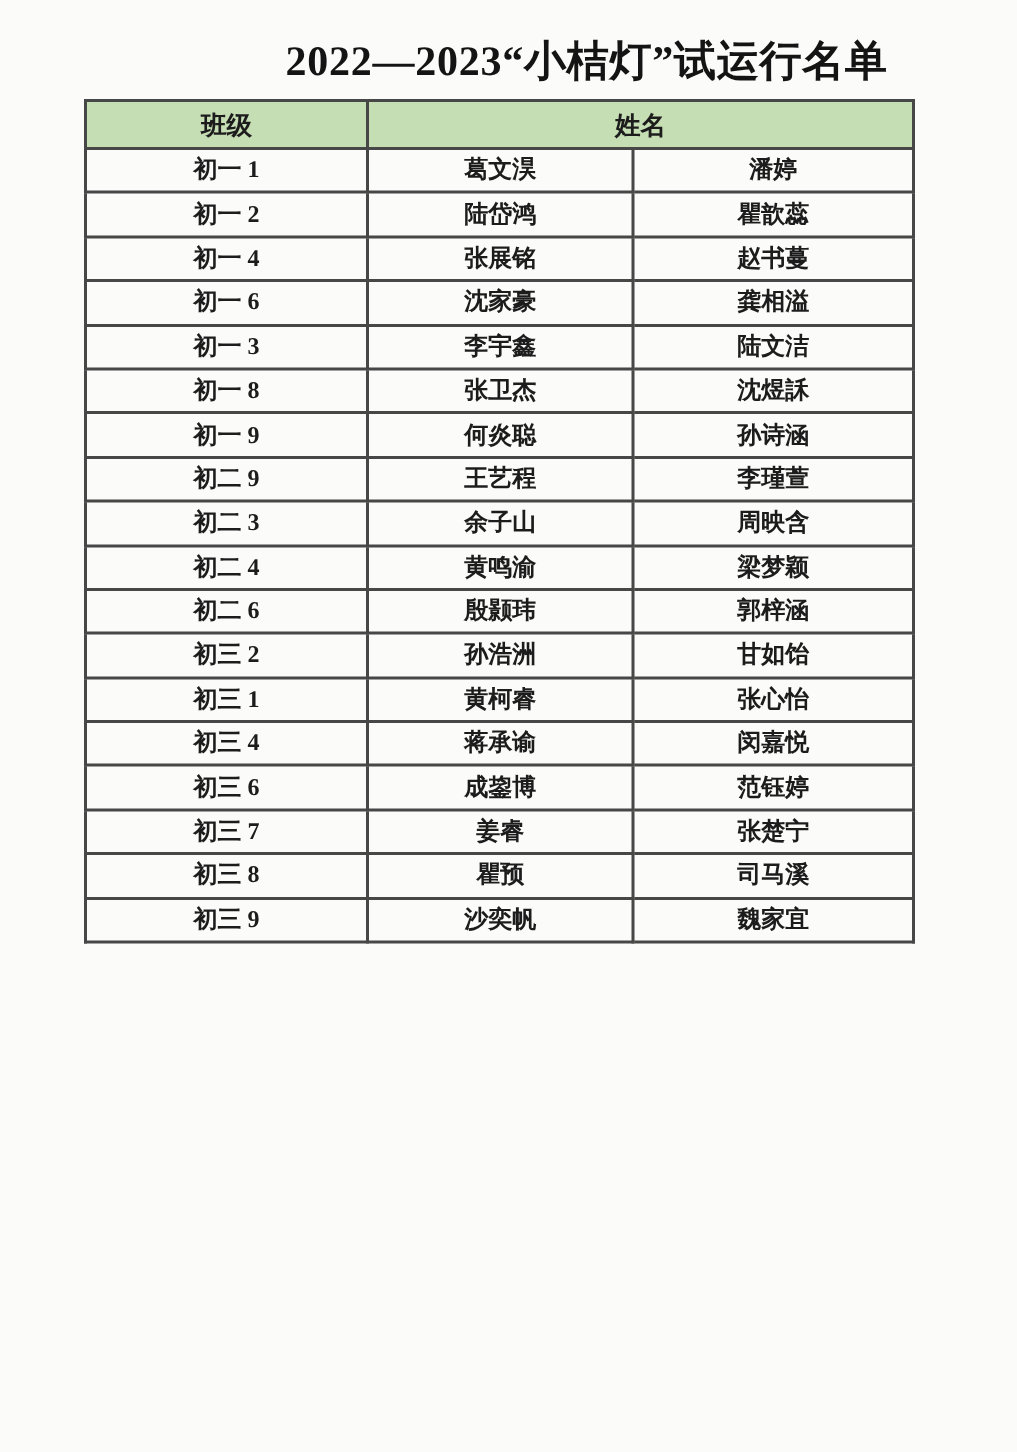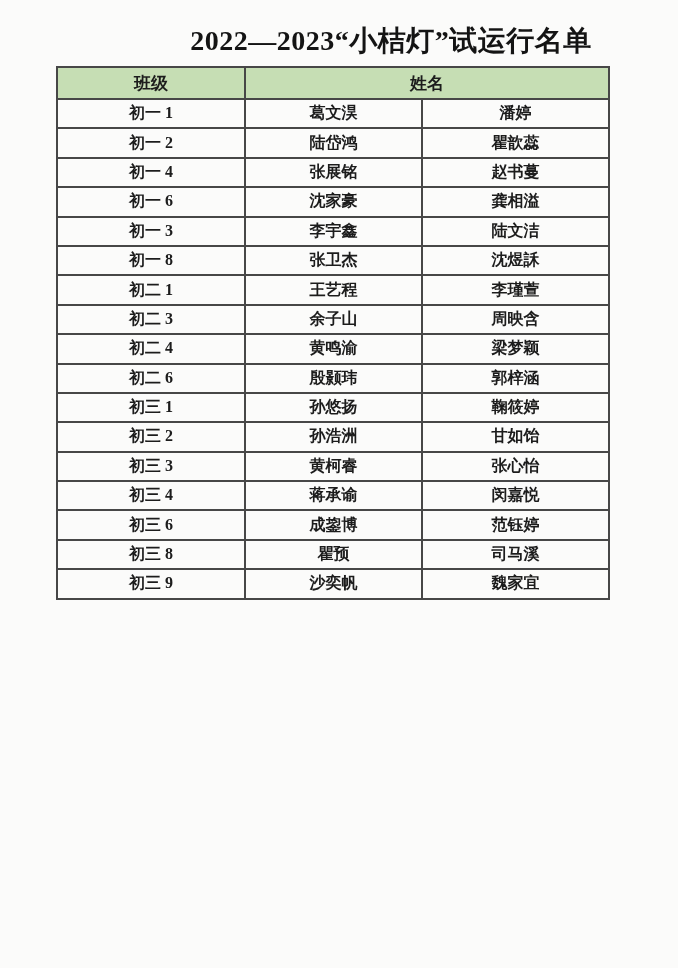--- a/index.html
+++ b/index.html
@@ -107,23 +107,28 @@
     <td>李宇鑫</td>
     <td>陆文洁</td>
   </tr>
 
   <tr>
     <td>初一 8</td>
     <td>张卫杰</td>
     <td>沈煜訸</td>
   </tr>
 
+  <tr>
+    <td>初一 9</td>
+    <td>何炎聪</td>
+    <td>孙诗涵</td>
+  </tr>
 
   <tr>
-    <td>初二 1</td>
+    <td>初二 9</td>
     <td>王艺程</td>
     <td>李瑾萱</td>
   </tr>
 
 
   <tr>
     <td>初二 3</td>
     <td>余子山</td>
     <td>周映含</td>
   </tr>
@@ -137,51 +142,51 @@
 
   <tr>
     <td>初二 6</td>
     <td>殷颢玮</td>
     <td>郭梓涵</td>
   </tr>
 
 
 
 
-  <tr>
-    <td>初三 1</td>
-    <td>孙悠扬</td>
-    <td>鞠筱婷</td>
-  </tr>
 
   <tr>
     <td>初三 2</td>
     <td>孙浩洲</td>
     <td>甘如饴</td>
   </tr>
 
   <tr>
-    <td>初三 3</td>
+    <td>初三 1</td>
     <td>黄柯睿</td>
     <td>张心怡</td>
   </tr>
 
   <tr>
     <td>初三 4</td>
     <td>蒋承谕</td>
     <td>闵嘉悦</td>
   </tr>
 
 
   <tr>
     <td>初三 6</td>
     <td>成鋆博</td>
     <td>范钰婷</td>
   </tr>
 
+  <tr>
+    <td>初三 7</td>
+    <td>姜睿</td>
+    <td>张楚宁</td>
+  </tr>
 
   <tr>
     <td>初三 8</td>
     <td>瞿预</td>
     <td>司马溪</td>
   </tr>
 
   <tr>
     <td>初三 9</td>
     <td>沙奕帆</td>

